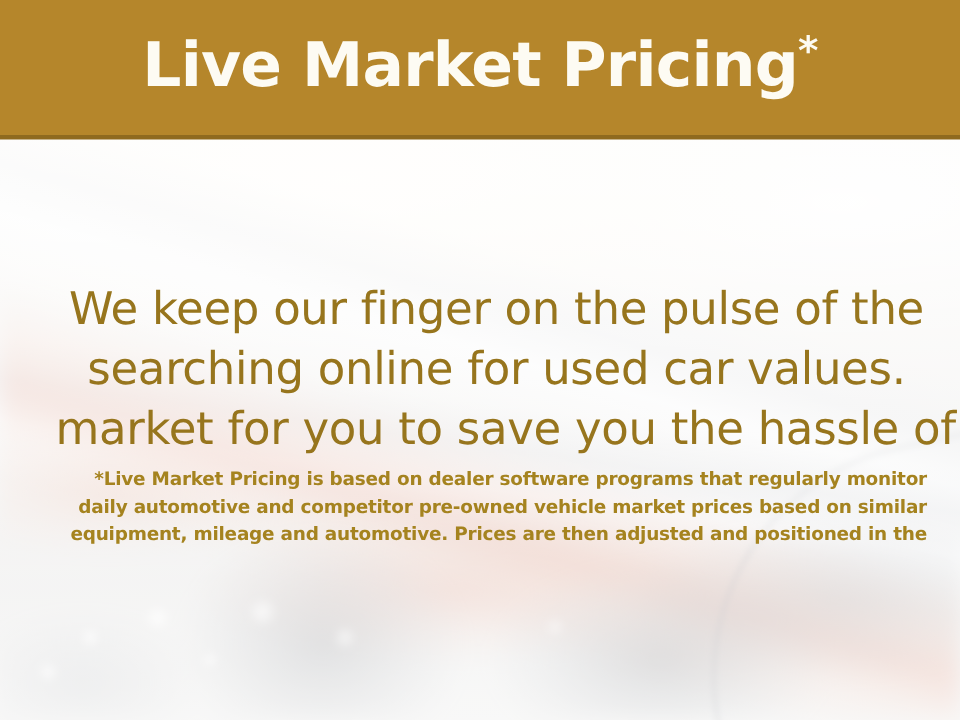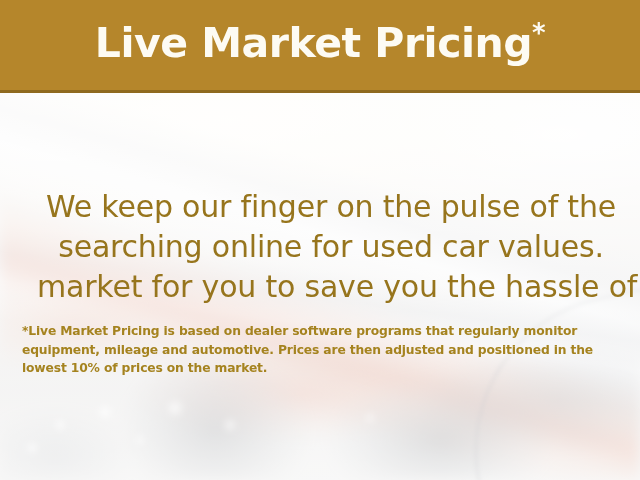--- a/index.html
+++ b/index.html
@@ -207,24 +207,24 @@
     line-height: 40px;
     color: #97751d;
     margin: 11px;
     letter-spacing: -0.2px;
   }
   .headline .hl-line { display: block; white-space: nowrap; }
 
   
   .fineprint {
     position: absolute;
-    top: 322px;
+    top: 310px;
     left: 22px;
     width: 596px;
-    text-align: left;
+    text-align: right;
     font-family: "DejaVu Sans", sans-serif;
     font-size: 12.3px;
     font-weight: bold;
     line-height: 18.6px;
     color: #a5831f;
     margin: 0;
     letter-spacing: -0.15px;
   }
   .fineprint .fp-line { display: block; white-space: nowrap; }
 </style>
@@ -250,17 +250,17 @@
   <div class="header-band-edge"></div>
 
   <p class="headline">
     <span class="hl-line">We keep our finger on the pulse of the</span>
     <span class="hl-line">searching online for used car values.</span>
     <span class="hl-line">market for you to save you the hassle of</span>
   </p>
 
   <p class="fineprint">
     <span class="fp-line">*Live Market Pricing is based on dealer software programs that regularly monitor</span>
+    <span class="fp-line">daily automotive and competitor pre-owned vehicle market prices based on similar</span>
     <span class="fp-line">equipment, mileage and automotive. Prices are then adjusted and positioned in the</span>
-    <span class="fp-line">lowest 10% of prices on the market.</span>
   </p>
 
 </div>
 
 </body></html>

